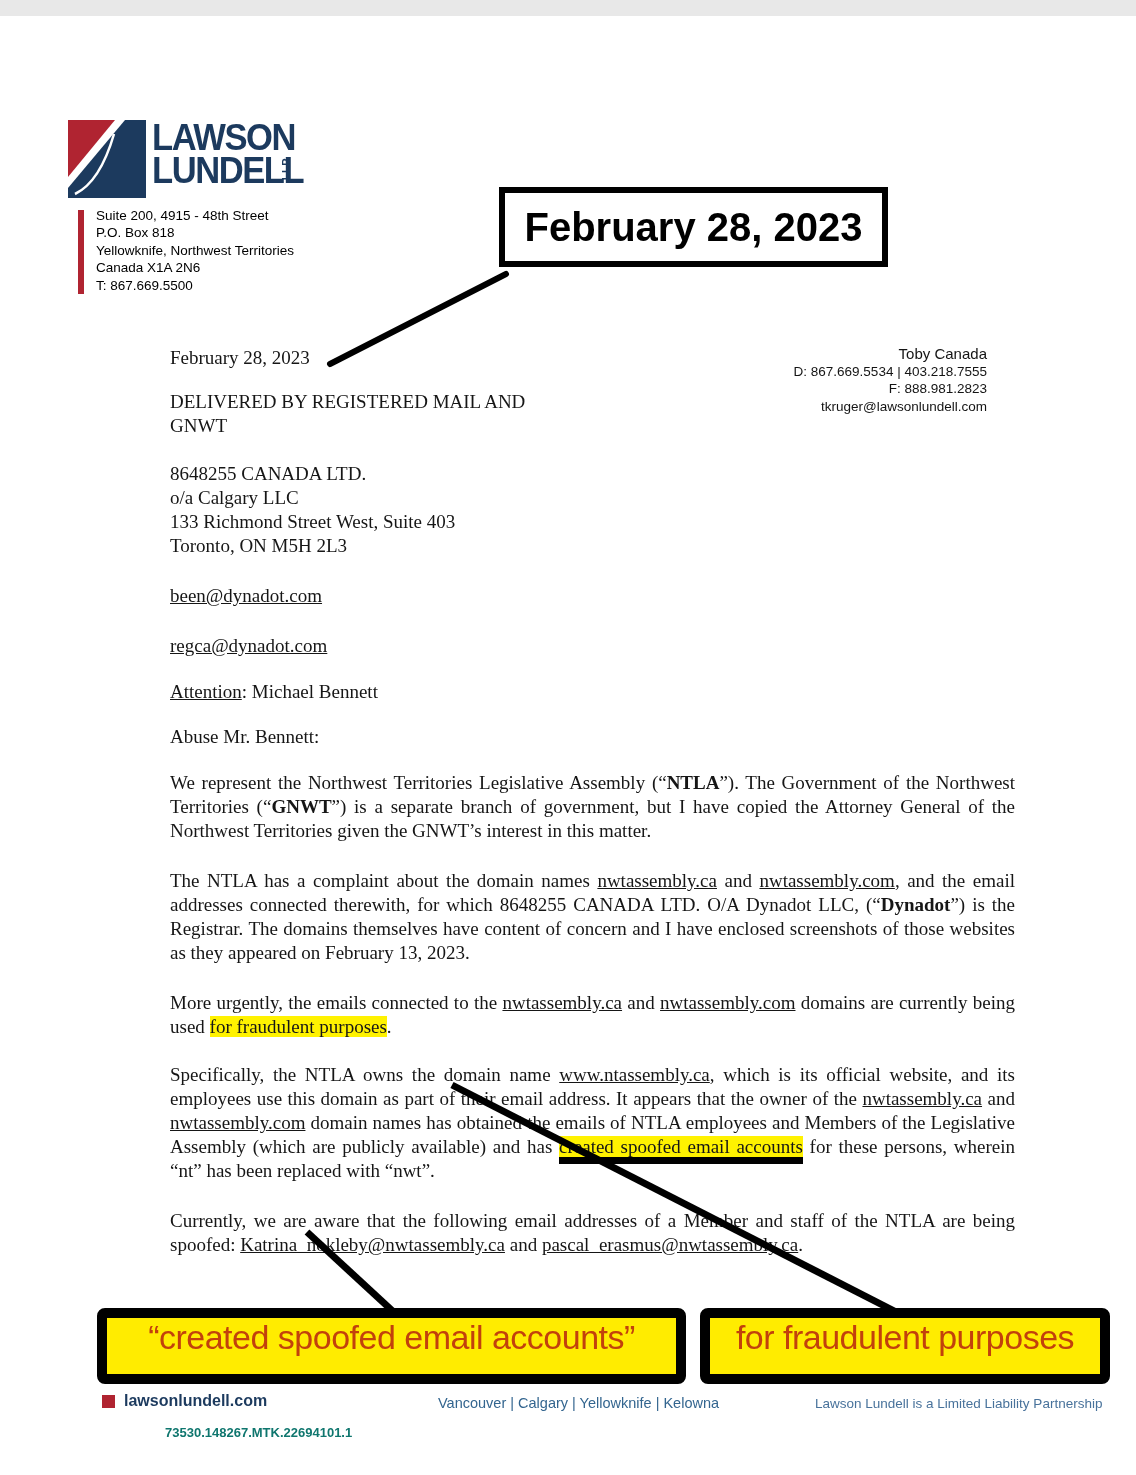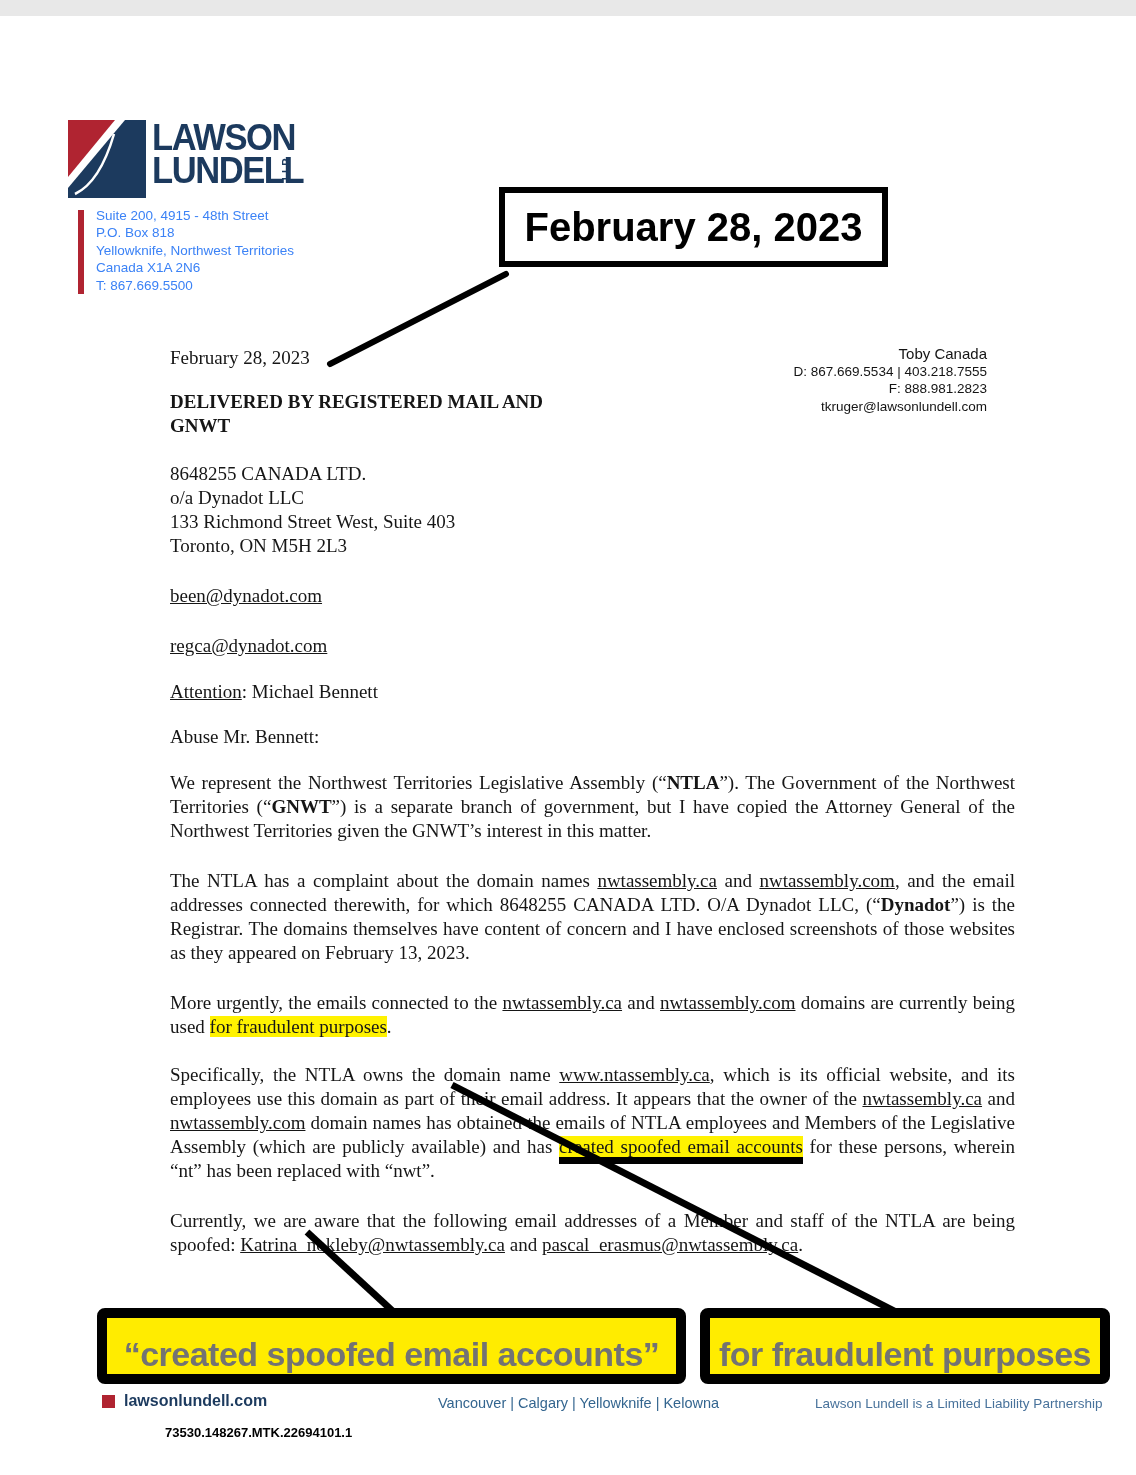--- a/index.html
+++ b/index.html
@@ -9,44 +9,44 @@
   
   .logo-mark{position:absolute;left:68px;top:104px;width:78px;height:78px;}
   .logo-word{position:absolute;left:152px;top:105px;font-family:"Liberation Sans",sans-serif;
              font-weight:700;color:#1c3a5e;font-size:36px;line-height:33px;letter-spacing:-1.5px;
              transform:scaleX(.96);transform-origin:left top;}
   .logo-llp{position:absolute;left:280px;top:142px;font-family:"Liberation Sans",sans-serif;
             font-weight:700;color:#1c3a5e;font-size:11px;letter-spacing:.5px;
             writing-mode:vertical-rl;transform:rotate(180deg);}
   .redbar{position:absolute;left:78px;top:194px;width:6px;height:84px;background:#b02431;}
   .lh-address{position:absolute;left:96px;top:191px;font-family:"Liberation Sans",sans-serif;
-              font-size:13.5px;line-height:17.4px;color:#3b82f6;}
+              font-size:13.5px;line-height:17.4px;color:#000000;}
 
   
   .callout-date{position:absolute;left:499px;top:171px;width:389px;height:80px;box-sizing:border-box;
                 border:6px solid #000;background:#fff;display:flex;align-items:center;justify-content:center;
                 font-family:"Liberation Sans",sans-serif;font-weight:700;font-size:40px;color:#000;z-index:10;}
   .callout-yellow{position:absolute;box-sizing:border-box;border:10px solid #000;border-radius:8px;
-                  display:flex;align-items:flex-end;justify-content:center;z-index:10;
-                  font-family:"Liberation Sans",sans-serif;font-weight:700;font-size:34px;color:#737373;
+                  display:flex;align-items:flex-start;justify-content:center;z-index:10;
+                  font-family:"Liberation Sans",sans-serif;font-weight:400;font-size:34px;color:#c2410c;
                   letter-spacing:-0.5px;}
   .callout-spoofed{left:97px;top:1292px;width:589px;height:76px;}
   .callout-fraud{left:700px;top:1292px;width:410px;height:76px;}
 
   .connectors{position:absolute;left:0;top:0;width:1136px;height:1475px;z-index:5;pointer-events:none;}
 
   
   .contact{position:absolute;right:149px;top:329px;text-align:right;
            font-family:"Liberation Sans",sans-serif;font-size:13.5px;line-height:17.5px;color:#141414;}
   .contact .name{font-size:15px;}
 
   
   .letter{position:absolute;left:170px;top:330px;width:845px;font-size:19px;line-height:24px;}
   .letter > div, .letter > p{margin:0;}
-  .l-delivery{margin-top:20px !important;font-weight:700;}
+  .l-delivery{margin-top:20px !important;font-weight:400;}
   .l-recipient{margin-top:24px !important;}
   .l-email1{margin-top:26px !important;}
   .l-email2{margin-top:26px !important;}
   .l-attn{margin-top:22px !important;}
   .l-salutation{margin-top:21px !important;}
   .l-re{margin-top:21px !important;font-weight:700;}
   p.bodyp{text-align:justify;}
   .mt22{margin-top:22px !important;} .mt24{margin-top:24px !important;} .mt26{margin-top:26px !important;}
 
   .u{text-decoration:underline;}
@@ -57,21 +57,21 @@
 
   
   .footer-web{position:absolute;left:78px;top:1376px;font-family:"Liberation Sans",sans-serif;
               font-weight:700;font-size:16px;color:#1c3a5e;display:flex;align-items:center;padding-left:24px;}
   .footer-web .sq{display:inline-block;width:13px;height:13px;background:#b02431;margin-right:9px;}
   .footer-offices{position:absolute;left:438px;top:1379px;font-family:"Liberation Sans",sans-serif;
                   font-size:14.5px;color:#33658f;}
   .footer-partnership{position:absolute;left:815px;top:1380px;font-family:"Liberation Sans",sans-serif;
                       font-size:13.5px;color:#48729b;}
   .file-number{position:absolute;left:165px;top:1409px;font-family:"Liberation Sans",sans-serif;
-               font-weight:700;font-size:13px;color:#000000;}
+               font-weight:700;font-size:13px;color:#0f766e;}
 </style>
 </head>
 <body>
 
 <div class="page">
 
   <div class="logo-mark">
     <svg width="78" height="78" viewBox="0 0 78 78">
       <rect x="0" y="0" width="78" height="78" fill="#ffffff"></rect>
       <polygon points="0,0 47,0 0,57" fill="#b02431"></polygon>
@@ -112,21 +112,21 @@
   </div>
 
   <div class="letter">
     <div>February 28, 2023</div>
     <div class="l-delivery">
       <div>DELIVERED BY REGISTERED MAIL AND</div>
       <div>GNWT</div>
     </div>
     <div class="l-recipient">
       <div>8648255 CANADA LTD.</div>
-      <div>o/a Dynadot LLC</div>
+      <div>o/a Calgary LLC</div>
       <div>133 Richmond Street West, Suite 403</div>
       <div>Toronto, ON  M5H 2L3</div>
     </div>
     <div class="l-email1 u">been@dynadot.com</div>
     <div class="l-email2 u">regca@dynadot.com</div>
     <div class="l-attn"><span class="u">Attention</span><span>:  Michael Bennett</span></div>
     <div class="l-salutation">Abuse Mr. Bennett:</div>
     <p class="bodyp mt22"><span>We represent the Northwest Territories Legislative Assembly (“</span><span class="b">NTLA</span><span>”).  The Government of the Northwest Territories (“</span><span class="b">GNWT</span><span>”) is a separate branch of government, but I have copied the Attorney General of the Northwest Territories given the GNWT’s interest in this matter.</span></p>
     <p class="bodyp mt26"><span>The NTLA has a complaint about the domain names </span><span class="u">nwtassembly.ca</span><span>  and </span><span class="u">nwtassembly.com</span><span>, and the email addresses connected therewith, for which 8648255 CANADA LTD. O/A Dynadot LLC, (“</span><span class="b">Dynadot</span><span>”) is the Registrar. The domains themselves have content of concern and I have enclosed screenshots of those websites as they appeared on February 13, 2023.</span></p>
     <p class="bodyp mt26"><span>More urgently, the emails connected to the </span><span class="u">nwtassembly.ca</span><span>  and </span><span class="u">nwtassembly.com</span><span> domains are currently being used </span><span class="hl" style="background: rgb(255, 242, 0);">for fraudulent purposes</span><span>.</span></p>

